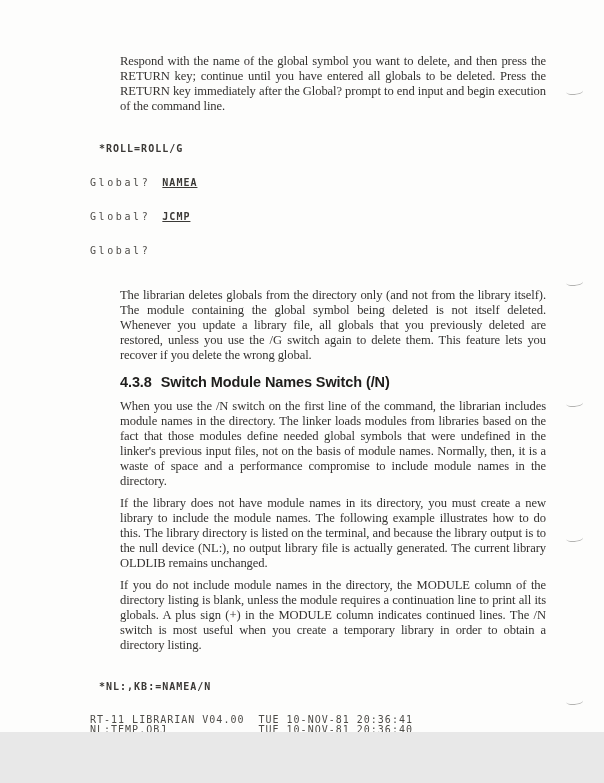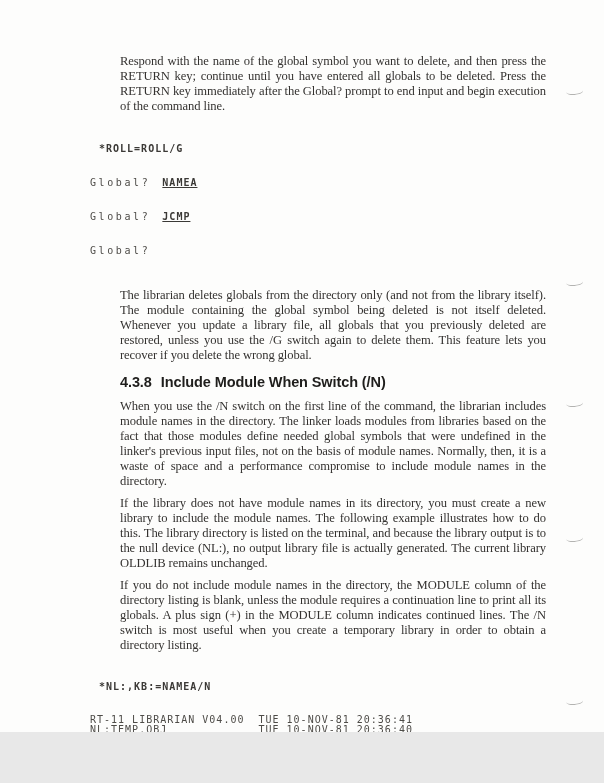--- a/index.html
+++ b/index.html
@@ -81,21 +81,21 @@
 
     <div class="terminal terminal1">
       <div class="term-line term-cmd">*ROLL=ROLL/G</div>
       <div class="term-line"><span class="prompt">Global?</span><span class="term-input">NAMEA</span></div>
       <div class="term-line"><span class="prompt">Global?</span><span class="term-input">JCMP</span></div>
       <div class="term-line"><span class="prompt">Global?</span></div>
     </div>
 
     <p class="para">The librarian deletes globals from the directory only (and not from the library itself). The module containing the global symbol being deleted is not itself deleted. Whenever you update a library file, all globals that you previously deleted are restored, unless you use the /G switch again to delete them. This feature lets you recover if you delete the wrong global.</p>
 
-    <h2 class="section-heading"><span class="h-num">4.3.8</span><span>Include Module When Switch (/N)</span></h2>
+    <h2 class="section-heading"><span class="h-num">4.3.8</span><span>Switch Module Names Switch (/N)</span></h2>
 
     <p class="para">When you use the /N switch on the first line of the command, the librarian includes module names in the directory. The linker loads modules from libraries based on the fact that those modules define needed global symbols that were undefined in the linker's previous input files, not on the basis of module names. Normally, then, it is a waste of space and a performance compromise to include module names in the directory.</p>
 
     <p class="para">If the library does not have module names in its directory, you must create a new library to include the module names. The following example illustrates how to do this. The library directory is listed on the terminal, and because the library output is to the null device (NL:), no output library file is actually generated. The current library OLDLIB remains unchanged.</p>
 
     <p class="para">If you do not include module names in the directory, the MODULE column of the directory listing is blank, unless the module requires a continuation line to print all its globals. A plus sign (+) in the MODULE column indicates continued lines. The /N switch is most useful when you create a temporary library in order to obtain a directory listing.</p>
 
     <div class="terminal terminal2">
       <div class="term-line term-cmd">*NL:,KB:=NAMEA/N</div>
       <pre class="term-pre">RT-11 LIBRARIAN V04.00  TUE 10-NOV-81 20:36:41

